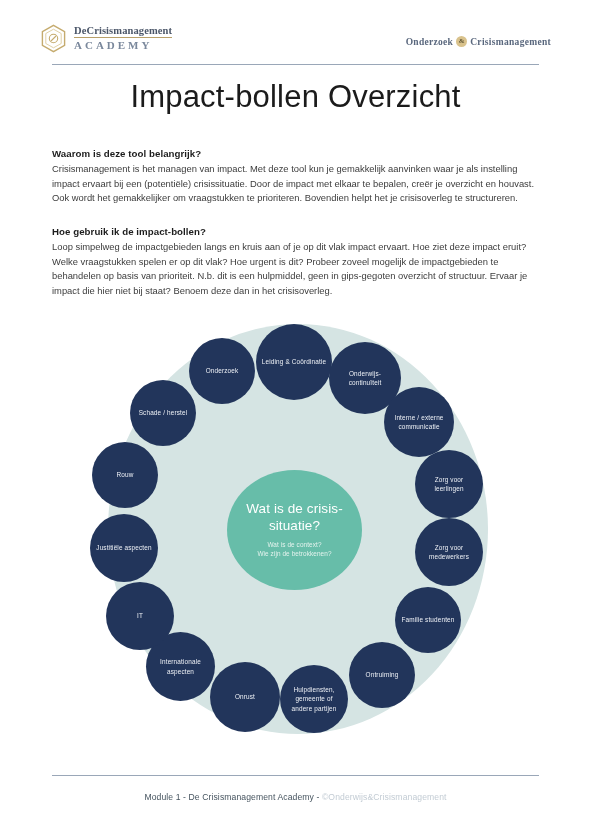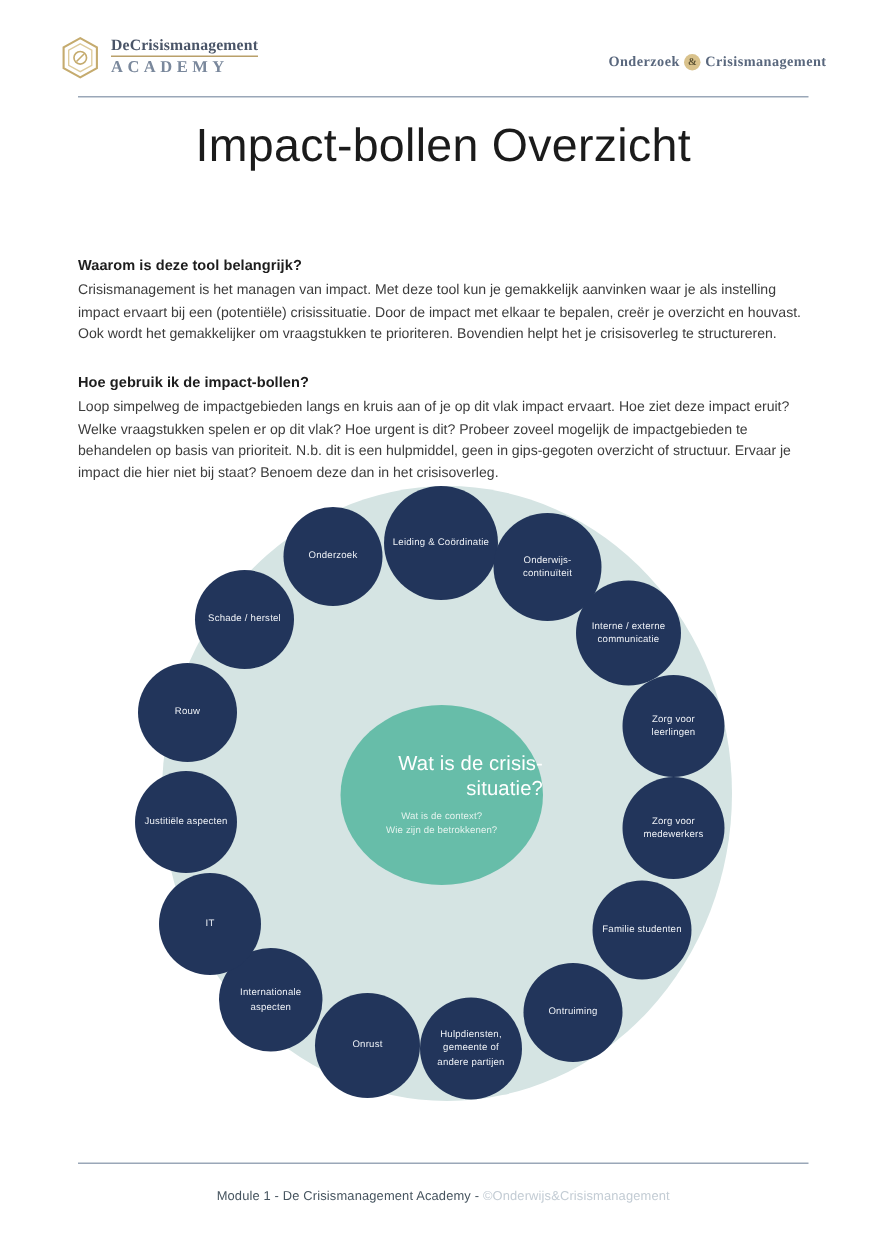--- a/index.html
+++ b/index.html
@@ -48,21 +48,21 @@
     text-align: center; font-size: 31px; font-weight: 400;
     color: #1b1b1b; letter-spacing: 0.2px;
   }
 
   
   .body-block { position: absolute; left: 52px; width: 487px; }
   .block-1 { top: 148px; }
   .block-2 { top: 226px; }
   .sec-head {
     font-size: 9.7px; font-weight: bold; color: #1d1d1d;
-    margin-bottom: 3px; letter-spacing: 0.05px; margin-top: 24px;
+    margin-bottom: 3px; letter-spacing: 0.05px;
   }
   .sec-body {
     font-size: 9.4px; color: #3c3c3c; line-height: 1.55; text-align: left;
   }
 
   
   .diagram { position: absolute; left: 84px; top: 302px; width: 424px; height: 455px; }
   .ring-bg {
     position: absolute; left: 24px; top: 22px;
     width: 380px; height: 410px; border-radius: 50%;
@@ -70,21 +70,21 @@
   }
   .core {
     position: absolute; left: 143px; top: 168px;
     width: 135px; height: 120px; border-radius: 50%;
     background: #67bda9;
     display: flex; flex-direction: column;
     align-items: center; justify-content: center;
   }
   .core-title {
     font-size: 13.5px; color: #ffffff; font-weight: 400;
-    text-align: right; line-height: 1.25; letter-spacing: 0.1px;
+    text-align: center; line-height: 1.25; letter-spacing: 0.1px;
   }
   .core-sub {
     font-size: 6.4px; color: #e4f3ee; text-align: center;
     line-height: 1.45; margin-top: 5px; letter-spacing: 0.1px;
   }
   .bubble {
     position: absolute; border-radius: 50%;
     background: #22355b;
     display: flex; align-items: center; justify-content: center;
     text-align: center;

